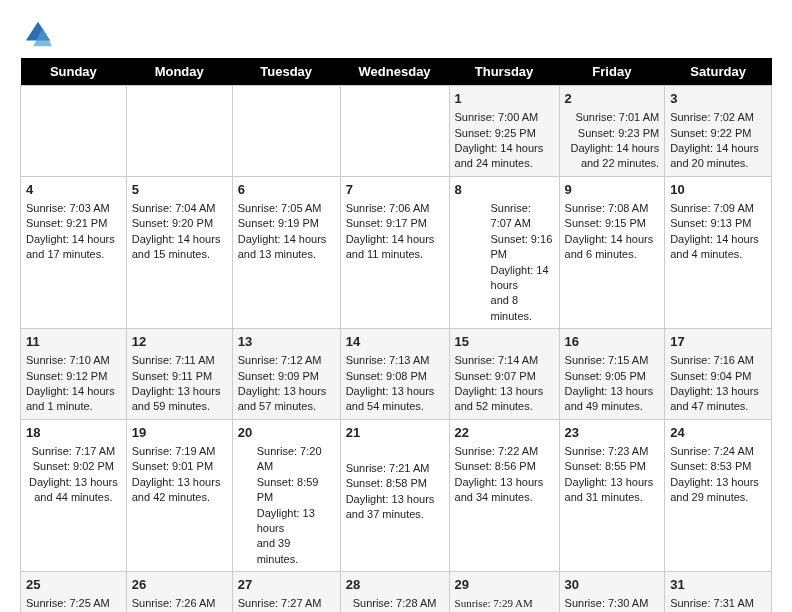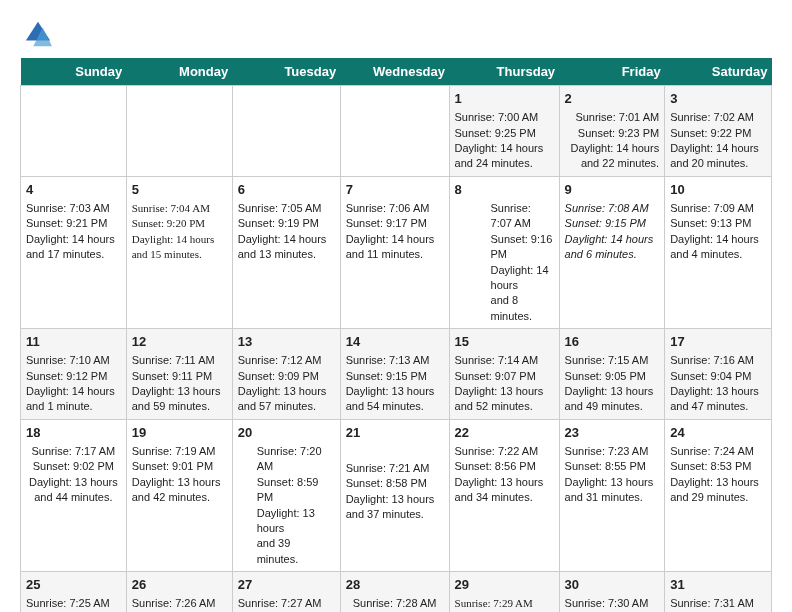--- a/index.html
+++ b/index.html
@@ -45,24 +45,24 @@
     .location {
       font-size: 16px;
       color: #333;
     }
     table {
       width: 100%;
       border-collapse: collapse;
       font-size: 11px;
     }
     thead tr th {
-      background-color: #0f766e;
+      background-color: #000000;
       color: #fff;
       padding: 6px 4px;
-      text-align: right;
+      text-align: center;
       font-size: 13px;
       font-weight: bold;
     }
     tbody tr td {
       border: 1px solid #ccc;
       vertical-align: top;
       padding: 4px 5px;
       height: 90px;
       width: 113px;
       color: #222;
@@ -150,21 +150,21 @@
       <tr>
         <td>
           <span class="day-num">4</span>
           <div style="white-space: pre-line;">Sunrise: 7:03 AM
 Sunset: 9:21 PM
 Daylight: 14 hours
 and 17 minutes.</div>
         </td>
         <td>
           <span class="day-num">5</span>
-          <div style="white-space: pre-line; font-family: Liberation Serif, serif;">Sunrise: 7:04 AM
+          <div style="white-space: pre-line;">Sunrise: 7:04 AM
 Sunset: 9:20 PM
 Daylight: 14 hours
 and 15 minutes.</div>
         </td>
         <td>
           <span class="day-num">6</span>
           <div style="white-space: pre-line;">Sunrise: 7:05 AM
 Sunset: 9:19 PM
 Daylight: 14 hours
 and 13 minutes.</div>
@@ -178,21 +178,21 @@
         </td>
         <td>
           <span class="day-num">8</span>
           <div style="white-space: pre-line; margin-left: 36px;">Sunrise: 7:07 AM
 Sunset: 9:16 PM
 Daylight: 14 hours
 and 8 minutes.</div>
         </td>
         <td>
           <span class="day-num">9</span>
-          <div style="white-space: pre-line; font-style: italic;">Sunrise: 7:08 AM
+          <div style="white-space: pre-line;">Sunrise: 7:08 AM
 Sunset: 9:15 PM
 Daylight: 14 hours
 and 6 minutes.</div>
         </td>
         <td>
           <span class="day-num">10</span>
           <div style="white-space: pre-line;">Sunrise: 7:09 AM
 Sunset: 9:13 PM
 Daylight: 14 hours
 and 4 minutes.</div>
@@ -216,21 +216,21 @@
         <td>
           <span class="day-num">13</span>
           <div style="white-space: pre-line;">Sunrise: 7:12 AM
 Sunset: 9:09 PM
 Daylight: 13 hours
 and 57 minutes.</div>
         </td>
         <td>
           <span class="day-num">14</span>
           <div style="white-space: pre-line;">Sunrise: 7:13 AM
-Sunset: 9:15 PM
+Sunset: 9:08 PM
 Daylight: 13 hours
 and 54 minutes.</div>
         </td>
         <td>
           <span class="day-num">15</span>
           <div style="white-space: pre-line;">Sunrise: 7:14 AM
 Sunset: 9:07 PM
 Daylight: 13 hours
 and 52 minutes.</div>
         </td>

